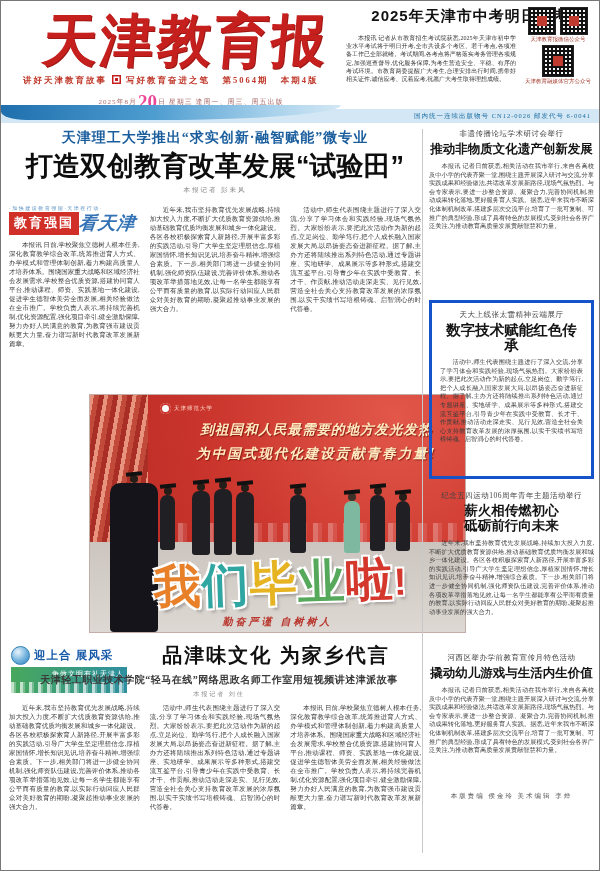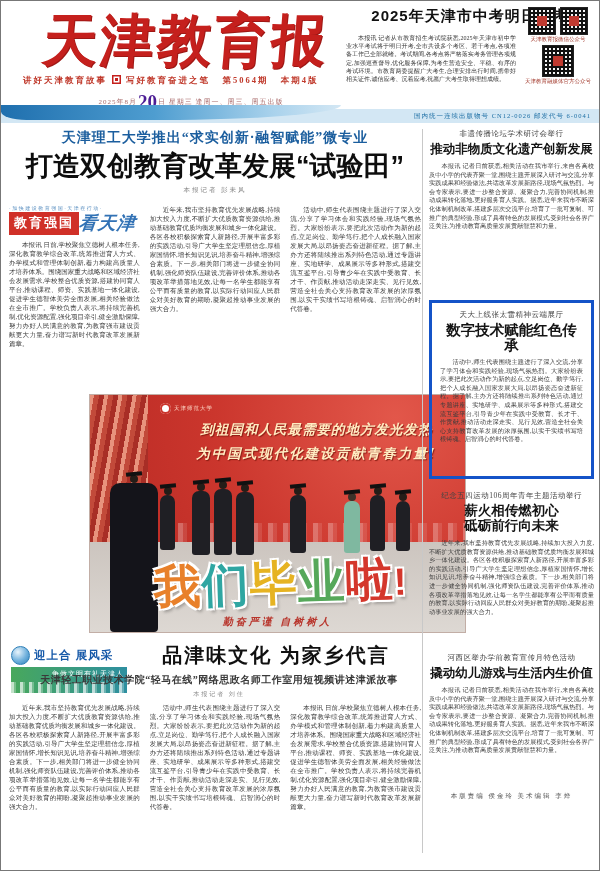--- a/index.html
+++ b/index.html
@@ -10,21 +10,21 @@
   .mast-title{position:absolute;left:26px;top:6px;width:318px;height:66px;
     font-family:"DejaVu Serif",serif;font-weight:900;font-size:54px;line-height:66px;
     color:#c5201d;text-align:center;letter-spacing:3px;
     transform:skewX(-5deg) scaleY(1.05);text-shadow:1px 1px 0 #9e1815;}
   .mast-slogan{position:absolute;left:22px;top:74px;width:326px;
     font-size:8.5px;color:#c0392b;letter-spacing:2px;font-weight:bold;}
   .seal{display:inline-block;width:9px;height:9px;background:#c5201d;margin:0 5px;
     vertical-align:-1px;box-shadow:inset 0 0 0 1.5px #c5201d,inset 0 0 0 3px #fff;}
   .dateline{position:absolute;left:60px;top:90px;width:260px;text-align:center;
     font-size:7px;color:#a96a6a;letter-spacing:1px;}
-  .dateline .day{font-size:19px;color:#4c1d95;font-weight:bold;letter-spacing:0;
+  .dateline .day{font-size:19px;color:#ec4899;font-weight:bold;letter-spacing:0;
     vertical-align:-4px;margin:0 1px;text-align:center;}
   .issn-strip{position:absolute;left:0;top:108px;width:600px;height:14px;background:#d3e7f4;}
   .issn-strip span{position:absolute;right:10px;top:3px;font-size:6.5px;color:#1c6ea4;letter-spacing:1px;}
   .wave{position:absolute;left:0;top:104px;width:340px;height:15px;
     background:linear-gradient(90deg,#1f6fae 0%,#4e9dd0 45%,#a9d2ec 80%,#d3e7f4 100%);
     border-radius:0 0 85% 12% / 0 0 160% 90%;}
   
   .topright{position:absolute;left:345px;top:6px;width:248px;height:100px;}
   .topright h2{margin:0;font-family:"Liberation Sans",sans-serif;font-weight:bold;
     font-size:15px;text-align:center;color:#111;letter-spacing:1px;}
@@ -84,21 +84,21 @@
   .person.alt{background:#7fb8a0;}
   .person.alt::before{background:#3c3129;}
   .person.fore{background:#14141a;border-radius:10px 10px 4px 4px;}
   .bigtext{position:absolute;left:10px;right:4px;bottom:26px;text-align:center;
     font-family:"Liberation Sans",sans-serif;font-weight:900;font-size:47px;line-height:1;
     letter-spacing:1px;transform:rotate(-2deg);
     text-shadow:2px 2px 0 #fff,-2px 2px 0 #fff,2px -2px 0 #fff,-2px -2px 0 #fff,3px 4px 3px rgba(0,0,0,.25);}
   .bigtext .c0{color:#e8802a;} .bigtext .c1{color:#2fa6a2;} .bigtext .c2{color:#e6b322;}
   .bigtext .c3{color:#56a85a;} .bigtext .c4{color:#d4372c;} .bigtext .c5{color:#d4372c;font-size:38px;}
   .pscript{position:absolute;left:0;right:0;bottom:3px;text-align:center;font-size:10px;
-    font-weight:bold;font-style:italic;color:#b8352c;font-family:Liberation Serif, serif;letter-spacing:3px;}
+    font-weight:bold;font-style:italic;color:#b8352c;font-family:Liberation Sans, sans-serif;letter-spacing:3px;}
   
   .vdivider{position:absolute;left:421px;top:128px;height:724px;border-left:1px solid #c8c8c8;}
   .sidebar{position:absolute;left:428px;top:128px;width:165px;}
   .sart{margin-bottom:10px;}
   .skicker{font-size:7.5px;color:#444;text-align:center;letter-spacing:0.5px;}
   .stitle{font-family:"Liberation Sans",sans-serif;font-weight:bold;color:#141414;
     text-align:center;font-size:12.5px;margin:3px 0 5px;line-height:15px;}
   .sbody{font-size:6.2px;line-height:8.6px;text-align:justify;color:#3c3c3c;
     overflow:hidden;text-indent:2em;}
   .sart1 .sbody{height:128px;}

